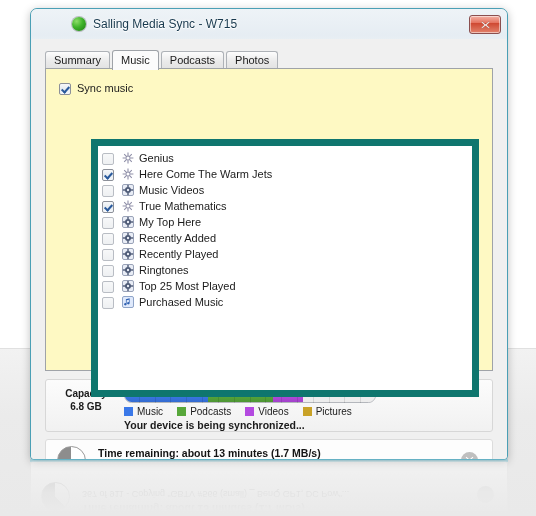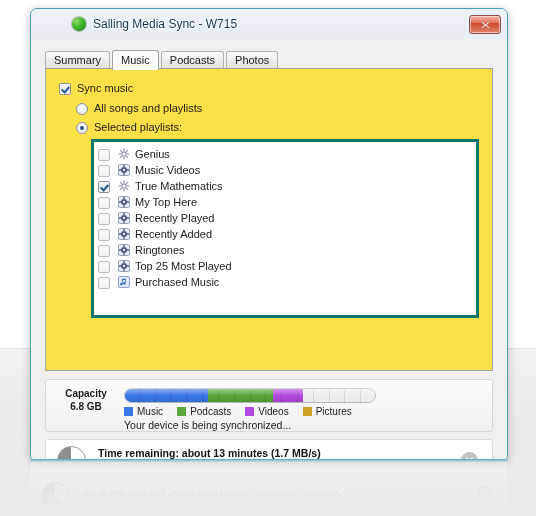--- a/index.html
+++ b/index.html
@@ -95,21 +95,21 @@
   .tab.active{
     height:19px;line-height:19px;
     background:#fbfbfb;
     border-color:#9fa3a8;
     z-index:3;
     margin-bottom:-1px;
   }
   
   #tabpanel{
     position:absolute;left:13px;right:13px;top:29px;height:303px;
-    background:#fde047;
+    background:#fef9c3;
     border:1px solid #9fa3a8;
     box-sizing:border-box;
     z-index:2;
   }
 
   
   .row{display:flex;align-items:flex-start;}
   #sync-music-row{position:absolute;left:13px;top:13px;}
   #opt-all-row{position:absolute;left:30px;top:33px;}
   #opt-sel-row{position:absolute;left:30px;top:52px;}
@@ -135,23 +135,23 @@
     flex:0 0 auto;margin-right:6px;position:relative;top:1px;cursor:pointer;
   }
   .rb.sel:after{
     content:"";position:absolute;left:3px;top:3px;width:4px;height:4px;
     border-radius:50%;background:#26527f;
   }
   .lbl{font-size:11px;color:#1b1b1b;line-height:13px;white-space:nowrap;}
 
   
   #playlist-box{
-    position:absolute;left:45px;top:70px;right:13px;height:179px;
+    position:absolute;left:45px;top:70px;right:13px;height:258px;
     background:#ffffff;
-    border:3px solid #0f766e;
+    border:7px solid #0f766e;
     box-sizing:border-box;
     overflow:hidden;
   }
   #playlist-inner{padding:4px 0 0 4px;}
   .pl-item{
     display:flex;align-items:center;height:16px;cursor:pointer;
   }
   .pl-icon{
     width:13px;height:13px;flex:0 0 auto;margin:0 5px 0 1px;
     display:flex;align-items:center;justify-content:center;
@@ -189,21 +189,21 @@
     background:linear-gradient(to bottom,rgba(255,255,255,.45),rgba(255,255,255,.05));
     pointer-events:none;
   }
   #legend{
     position:absolute;left:78px;top:26px;display:flex;align-items:center;
   }
   .lg{display:flex;align-items:center;margin-right:14px;}
   .lg i{width:9px;height:9px;display:block;margin-right:4px;}
   .lg span{font-size:10px;color:#1b1b1b;}
   #cap-status{
-    position:absolute;left:78px;top:39px;font-size:10.5px;font-weight:normal;color:#1b1b1b;
+    position:absolute;left:78px;top:39px;font-size:10.5px;font-weight:bold;color:#1b1b1b;
   }
   #sync-btn{
     position:absolute;right:9px;top:6px;width:68px;height:20px;
     border:1px solid #ccd0d4;border-radius:3px;
     background:linear-gradient(to bottom,#fafafa,#f1f1f1);
     color:#a9acb0;font-size:11px;
     display:flex;align-items:center;justify-content:center;
     cursor:default;
   }
 
@@ -295,43 +295,47 @@
       <div class="tab">Photos</div>
     </div>
 
     <div id="tabpanel">
 
       <div id="sync-music-row" class="row">
         <span class="cb checked"></span>
         <span class="lbl">Sync music</span>
       </div>
 
-      <div id="opt-all-row" class="row">
-        <span class="rb"></span>
-        <span class="lbl">All songs and playlists</span>
-      </div>
-
-      <div id="opt-sel-row" class="row">
-        <span class="rb sel"></span>
-        <span class="lbl">Selected playlists:</span>
-      </div>
+
 
       <div id="playlist-box">
         <div id="playlist-inner">
             <div class="pl-item">
               <span class="cb dim"></span>
               <span class="pl-icon">
                 <svg width="12" height="12" viewBox="0 0 12 12">
                   <g fill="none" stroke="#8f8fa8" stroke-width="1.1">
                     <circle cx="6" cy="6" r="2.1"></circle>
                     <path d="M6 0.6 V3.1 M6 8.9 V11.4 M0.6 6 H3.1 M8.9 6 H11.4 M2.2 2.2 L3.9 3.9 M8.1 8.1 L9.8 9.8 M9.8 2.2 L8.1 3.9 M3.9 8.1 L2.2 9.8"></path>
                   </g>
                 </svg>
               </span>
               <span class="pl-name">Genius</span>
+            </div>
+            <div class="pl-item">
+              <span class="cb checked"></span>
+              <span class="pl-icon">
+                <svg width="12" height="12" viewBox="0 0 12 12">
+                  <g fill="none" stroke="#8f8fa8" stroke-width="1.1">
+                    <circle cx="6" cy="6" r="2.1"></circle>
+                    <path d="M6 0.6 V3.1 M6 8.9 V11.4 M0.6 6 H3.1 M8.9 6 H11.4 M2.2 2.2 L3.9 3.9 M8.1 8.1 L9.8 9.8 M9.8 2.2 L8.1 3.9 M3.9 8.1 L2.2 9.8"></path>
+                  </g>
+                </svg>
+              </span>
+              <span class="pl-name">Here Come The Warm Jets</span>
             </div>
             <div class="pl-item">
               <span class="cb dim"></span>
               <span class="pl-icon">
                 <svg width="12" height="12" viewBox="0 0 12 12">
                   <rect x="0.5" y="0.5" width="11" height="11" rx="1.5" fill="#e9edf6" stroke="#9aa3b8"></rect>
                   <g fill="#4b5874">
                     <circle cx="6" cy="6" r="3.0"></circle>
                     <rect x="5.3" y="0.9" width="1.4" height="2.2"></rect>
                     <rect x="5.3" y="8.9" width="1.4" height="2.2"></rect>
@@ -380,38 +384,38 @@
                   <g fill="#4b5874">
                     <circle cx="6" cy="6" r="3.0"></circle>
                     <rect x="5.3" y="0.9" width="1.4" height="2.2"></rect>
                     <rect x="5.3" y="8.9" width="1.4" height="2.2"></rect>
                     <rect x="0.9" y="5.3" width="2.2" height="1.4"></rect>
                     <rect x="8.9" y="5.3" width="2.2" height="1.4"></rect>
                   </g>
                   <circle cx="6" cy="6" r="1.2" fill="#e9edf6"></circle>
                 </svg>
               </span>
-              <span class="pl-name">Recently Played</span>
+              <span class="pl-name">Recently Added</span>
             </div>
             <div class="pl-item">
               <span class="cb dim"></span>
               <span class="pl-icon">
                 <svg width="12" height="12" viewBox="0 0 12 12">
                   <rect x="0.5" y="0.5" width="11" height="11" rx="1.5" fill="#e9edf6" stroke="#9aa3b8"></rect>
                   <g fill="#4b5874">
                     <circle cx="6" cy="6" r="3.0"></circle>
                     <rect x="5.3" y="0.9" width="1.4" height="2.2"></rect>
                     <rect x="5.3" y="8.9" width="1.4" height="2.2"></rect>
                     <rect x="0.9" y="5.3" width="2.2" height="1.4"></rect>
                     <rect x="8.9" y="5.3" width="2.2" height="1.4"></rect>
                   </g>
                   <circle cx="6" cy="6" r="1.2" fill="#e9edf6"></circle>
                 </svg>
               </span>
-              <span class="pl-name">Recently Added</span>
+              <span class="pl-name">Recently Played</span>
             </div>
             <div class="pl-item">
               <span class="cb dim"></span>
               <span class="pl-icon">
                 <svg width="12" height="12" viewBox="0 0 12 12">
                   <rect x="0.5" y="0.5" width="11" height="11" rx="1.5" fill="#e9edf6" stroke="#9aa3b8"></rect>
                   <g fill="#4b5874">
                     <circle cx="6" cy="6" r="3.0"></circle>
                     <rect x="5.3" y="0.9" width="1.4" height="2.2"></rect>
                     <rect x="5.3" y="8.9" width="1.4" height="2.2"></rect>

